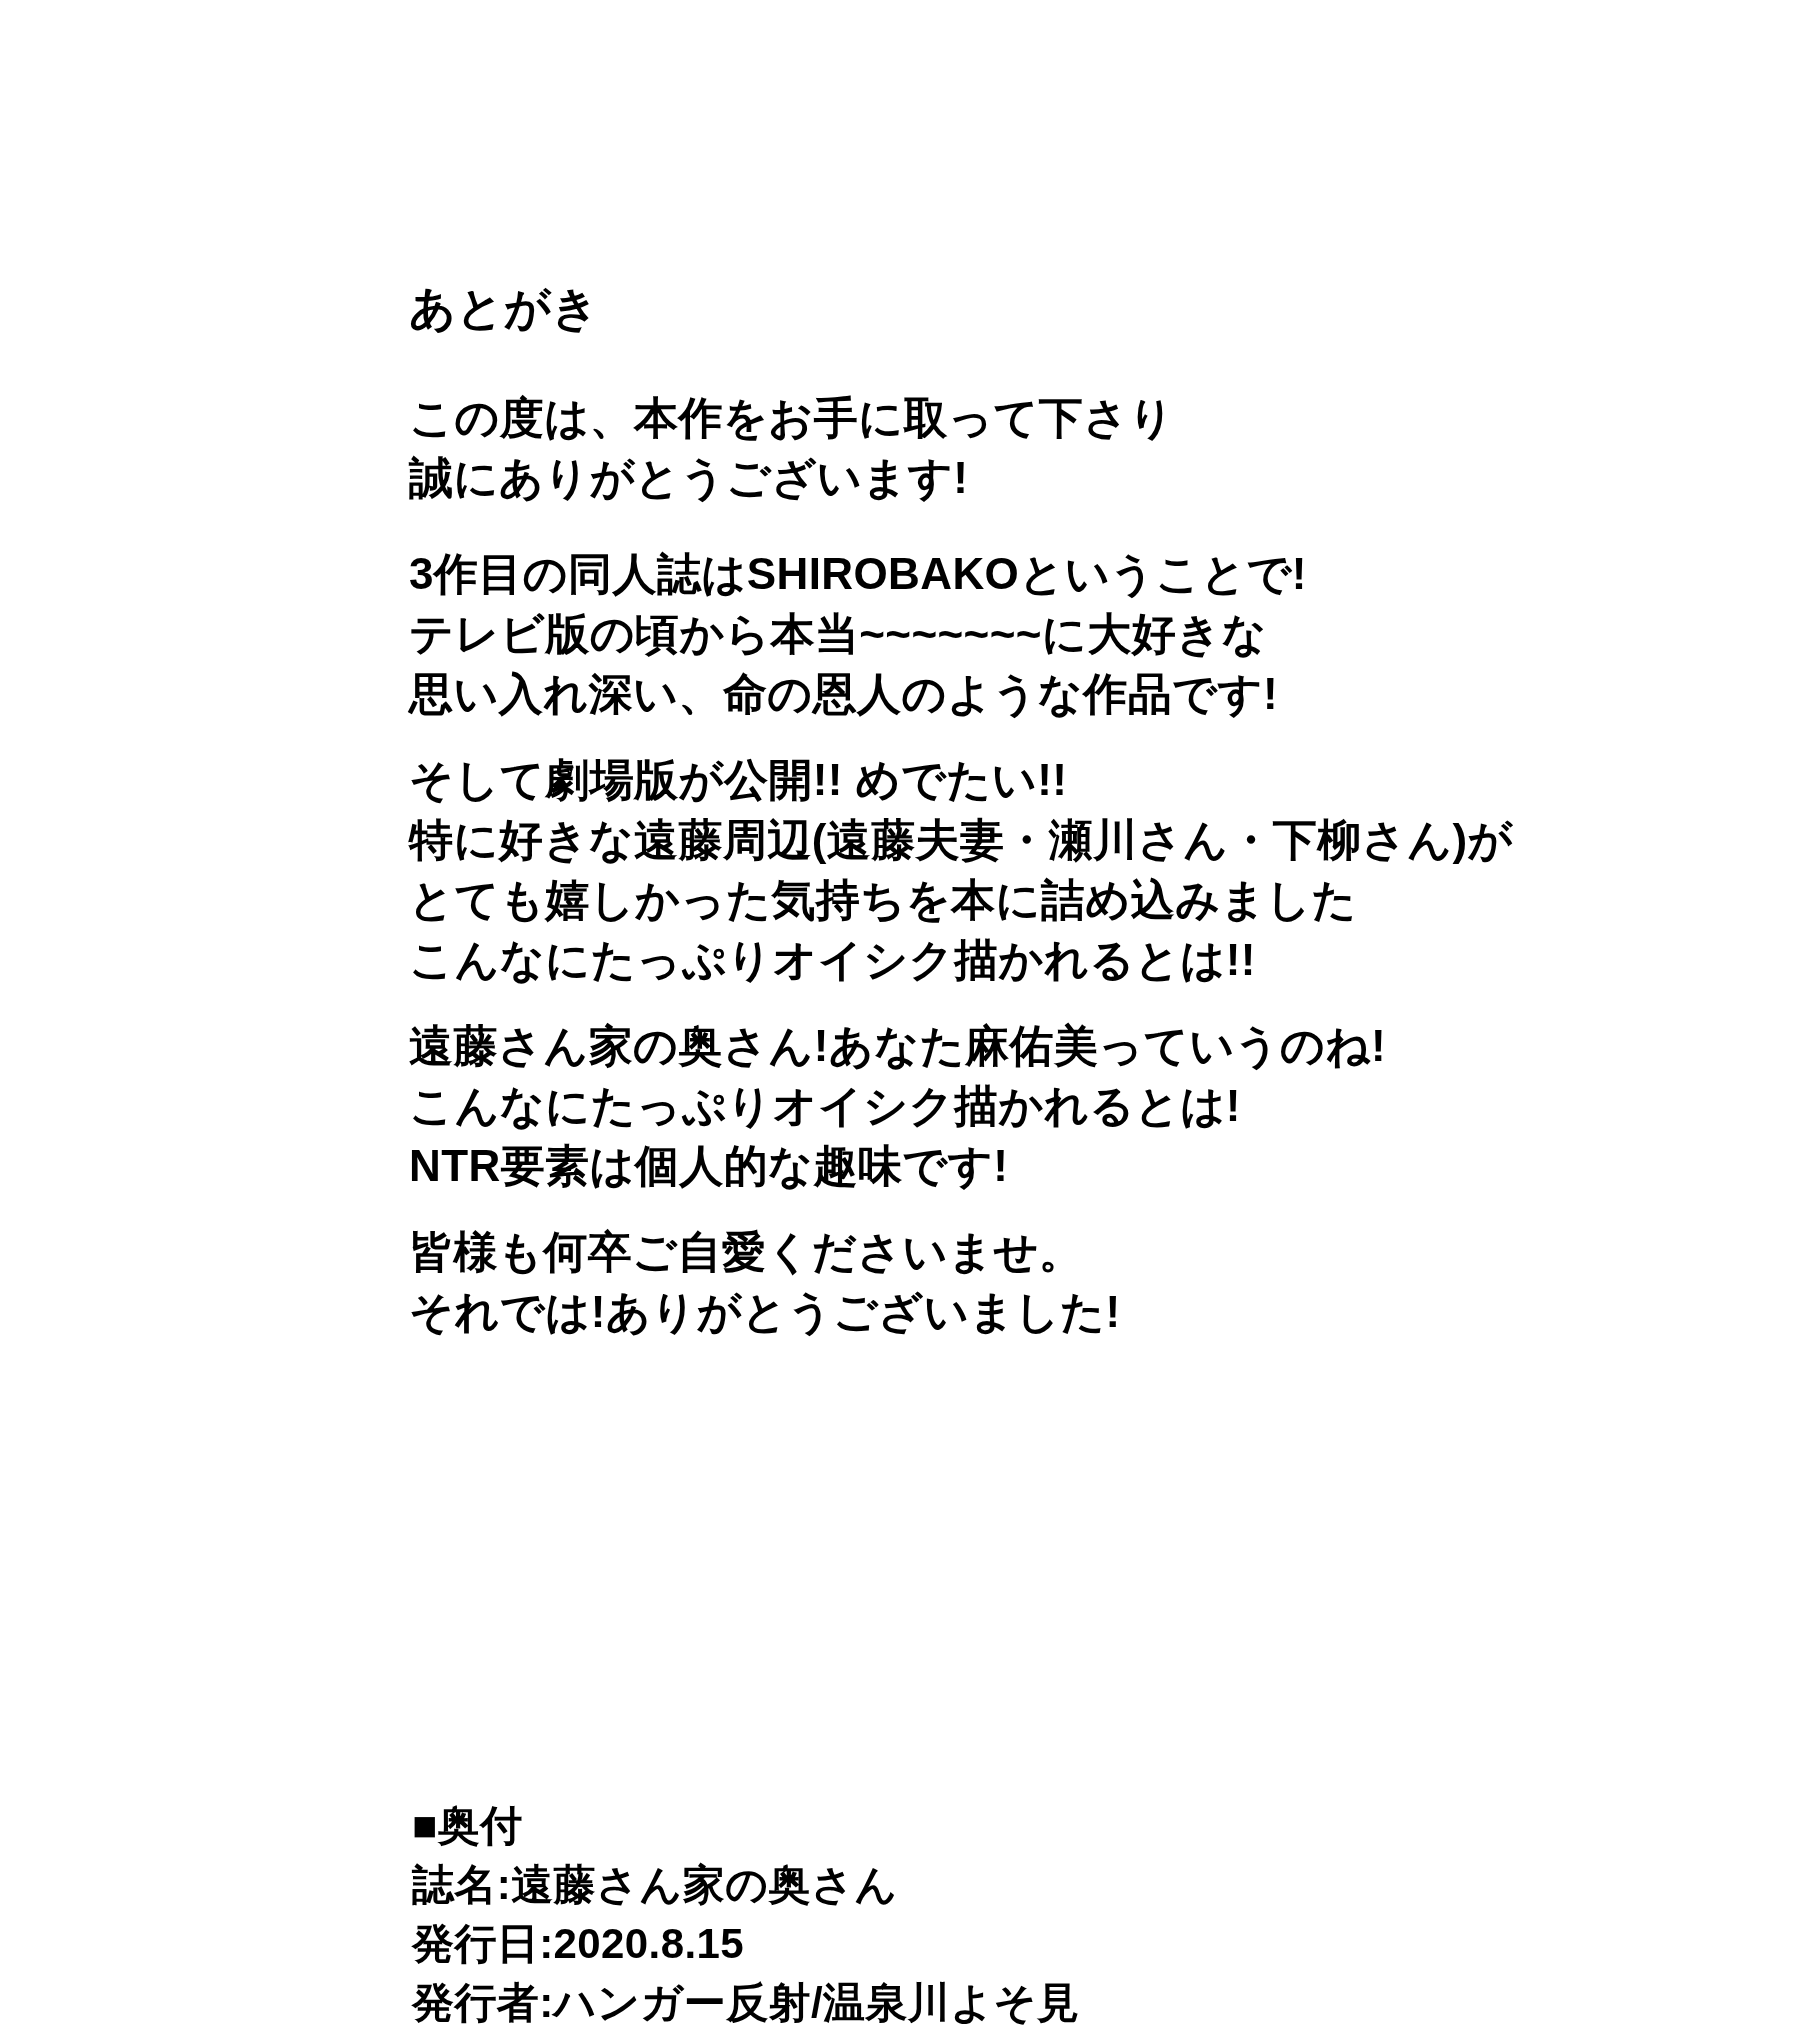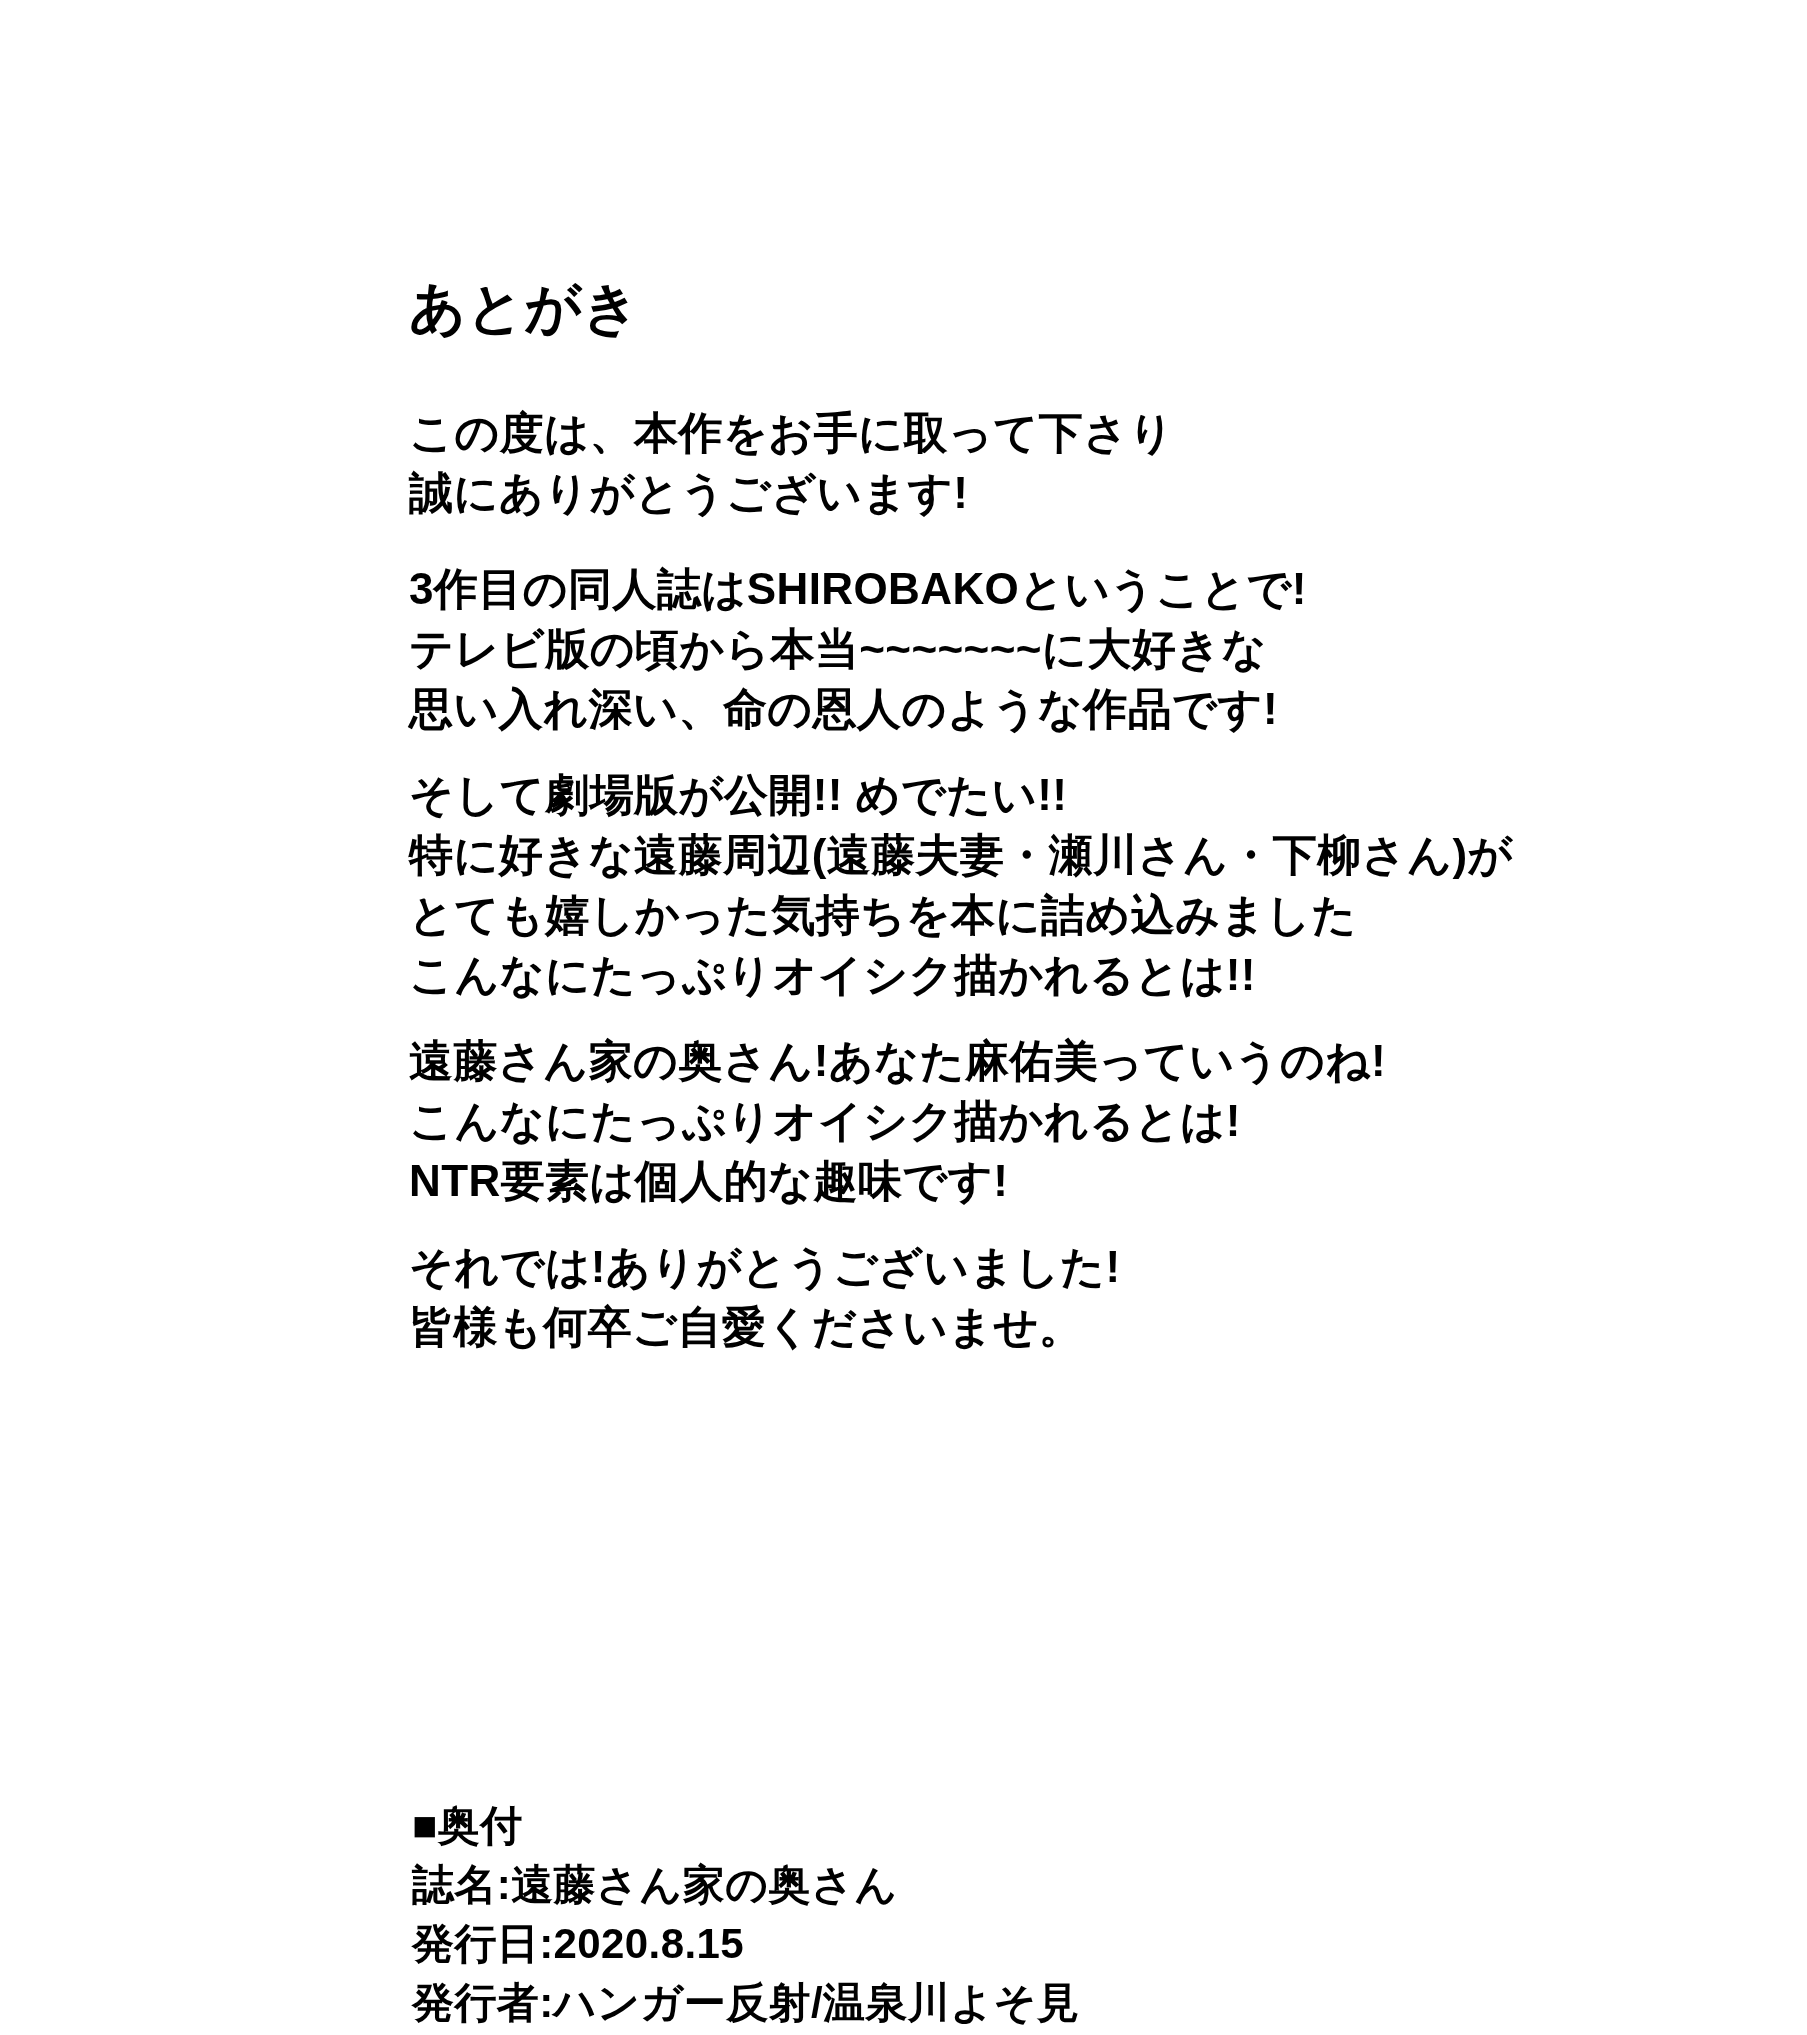--- a/index.html
+++ b/index.html
@@ -29,22 +29,22 @@
     font-weight: bold;
     font-size: 44px;
     line-height: 60px;
     letter-spacing: 0.4px;
   }
   .line {
     display: block;
     white-space: pre;
   }
   .afterword h1.title {
-    margin: 0 0 65px 0;
-    font-size: 56px;
+    margin: 0 0 50px 0;
+    font-size: 46px;
     font-weight: bold;
     line-height: 60px;
   }
   .afterword p.para {
     margin: 0 0 26px 0;
   }
   .afterword p.para:nth-of-type(1) {
     margin-bottom: 36px;
   }
   .colophon {
@@ -84,22 +84,22 @@
     </p>
 
     <p class="para">
       <span class="line">遠藤さん家の奥さん!あなた麻佑美っていうのね!</span>
       <span class="line">こんなにたっぷりオイシク描かれるとは!</span>
       <span class="line">NTR要素は個人的な趣味です!</span>
     </p>
 
 
     <p class="para">
+      <span class="line">皆様も何卒ご自愛くださいませ。</span>
       <span class="line">それでは!ありがとうございました!</span>
-      <span class="line">皆様も何卒ご自愛くださいませ。</span>
     </p>
   </section>
 
   <section class="colophon">
     <div class="line">■奥付</div>
     <div class="line">誌名:遠藤さん家の奥さん</div>
     <div class="line">発行日:2020.8.15</div>
     <div class="line">発行者:ハンガー反射/温泉川よそ見</div>
     <div class="line">連絡先:hanger_reflection@yahoo.co.jp</div>
 

